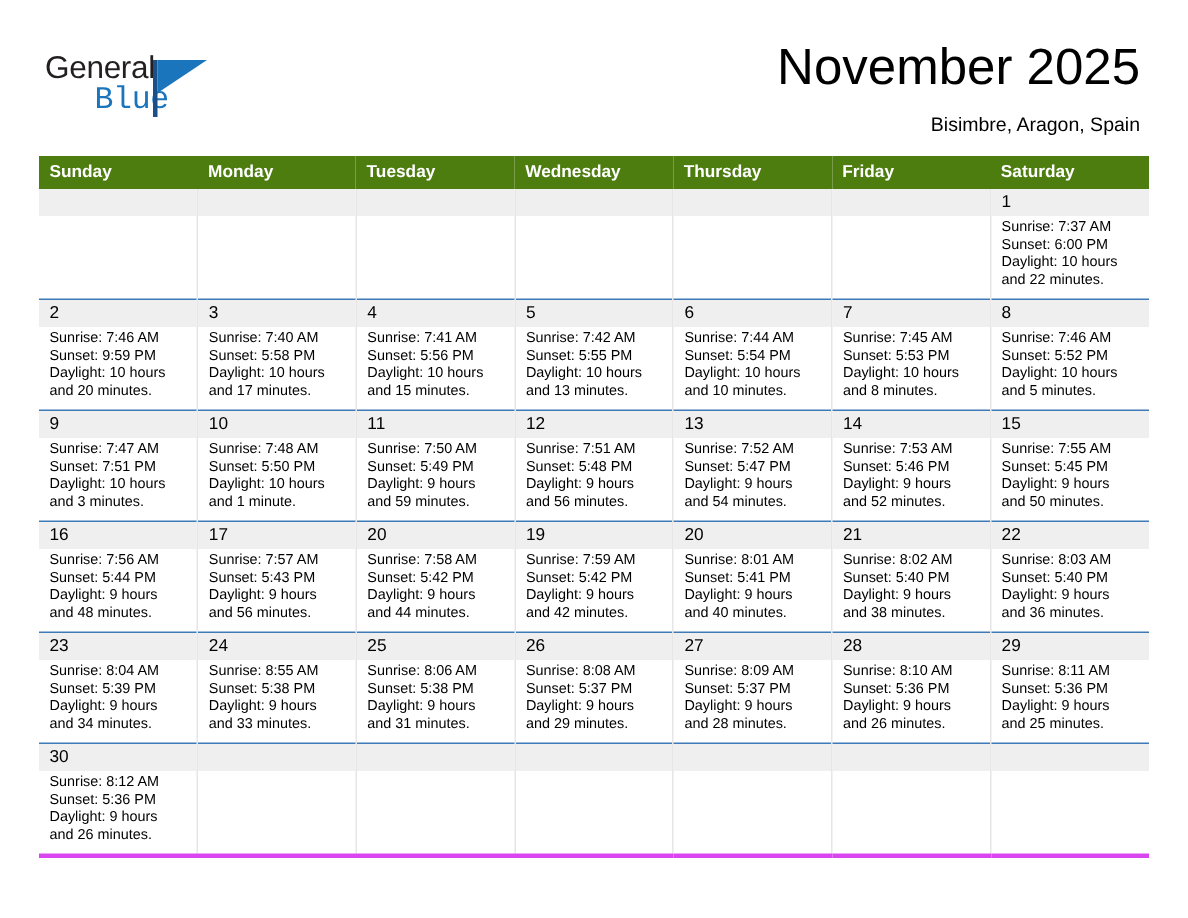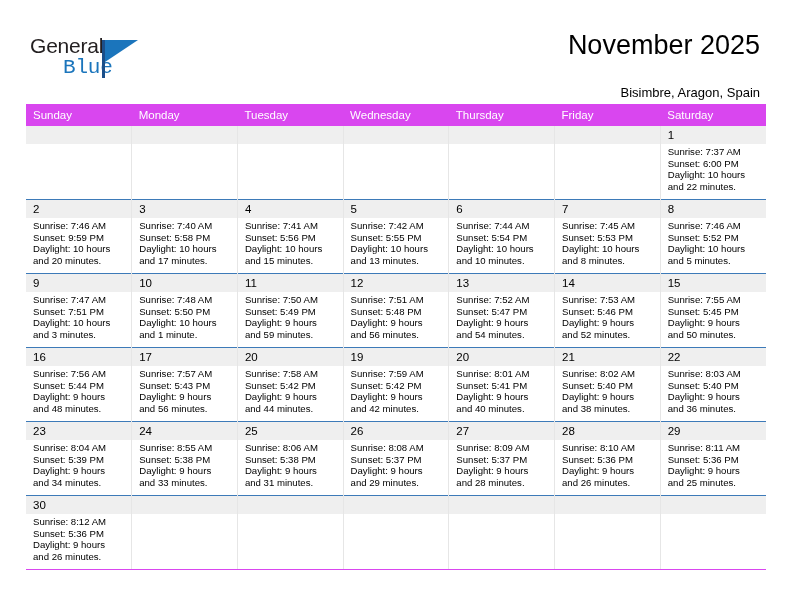--- a/index.html
+++ b/index.html
@@ -61,66 +61,66 @@
     border-left: 33px solid #1b75bc;
     border-bottom: 22px solid transparent;
   }
 
   .title-block {
     position: absolute;
     right: 6px; top: 0;
     text-align: right;
   }
   .month-title {
-    font-size: 27px;
+    font-size: 34px;
     color: #000000;
     line-height: 34px;
     white-space: nowrap;
     text-align: center;
   }
   .location {
     font-size: 13px;
     color: #000000;
     line-height: 20px;
-    margin-top: 21px;
+    margin-top: 11px;
     white-space: nowrap;
   }
 
   
   .calendar {
     position: absolute;
     left: 26px; top: 104px;
     width: 740px;
     border-collapse: collapse;
     table-layout: fixed;
   }
   .calendar col { width: 105.71px; }
 
   .calendar thead th {
-    background: #d946ef;
+    background: #4d7c0f;
     color: #ffffff;
     font-size: 11.5px;
-    font-weight: normal;
+    font-weight: bold;
     text-align: left;
     padding: 5px 0 5px 7px;
     height: 22px;
     border: none;
   }
 
   .calendar tbody td {
     vertical-align: top;
     padding: 0;
     height: 73px;
     border-right: 1px solid #e6e6e6;
     border-top: 1px solid #3d7ab8;
     background: #ffffff;
   }
   .calendar tbody tr:first-child td { border-top: none; }
   .calendar tbody td:last-child { border-right: none; }
-  .calendar tbody tr:last-child td { border-bottom: 1px solid #d946ef; }
+  .calendar tbody tr:last-child td { border-bottom: 3px solid #d946ef; }
 
   .cell-inner { position: relative; height: 73px; }
 
   .daynum {
     display: block;
     background: #efefef;
     font-size: 11.5px;
     color: #000000;
     padding: 3px 0 3px 7px;
     height: 18px;

